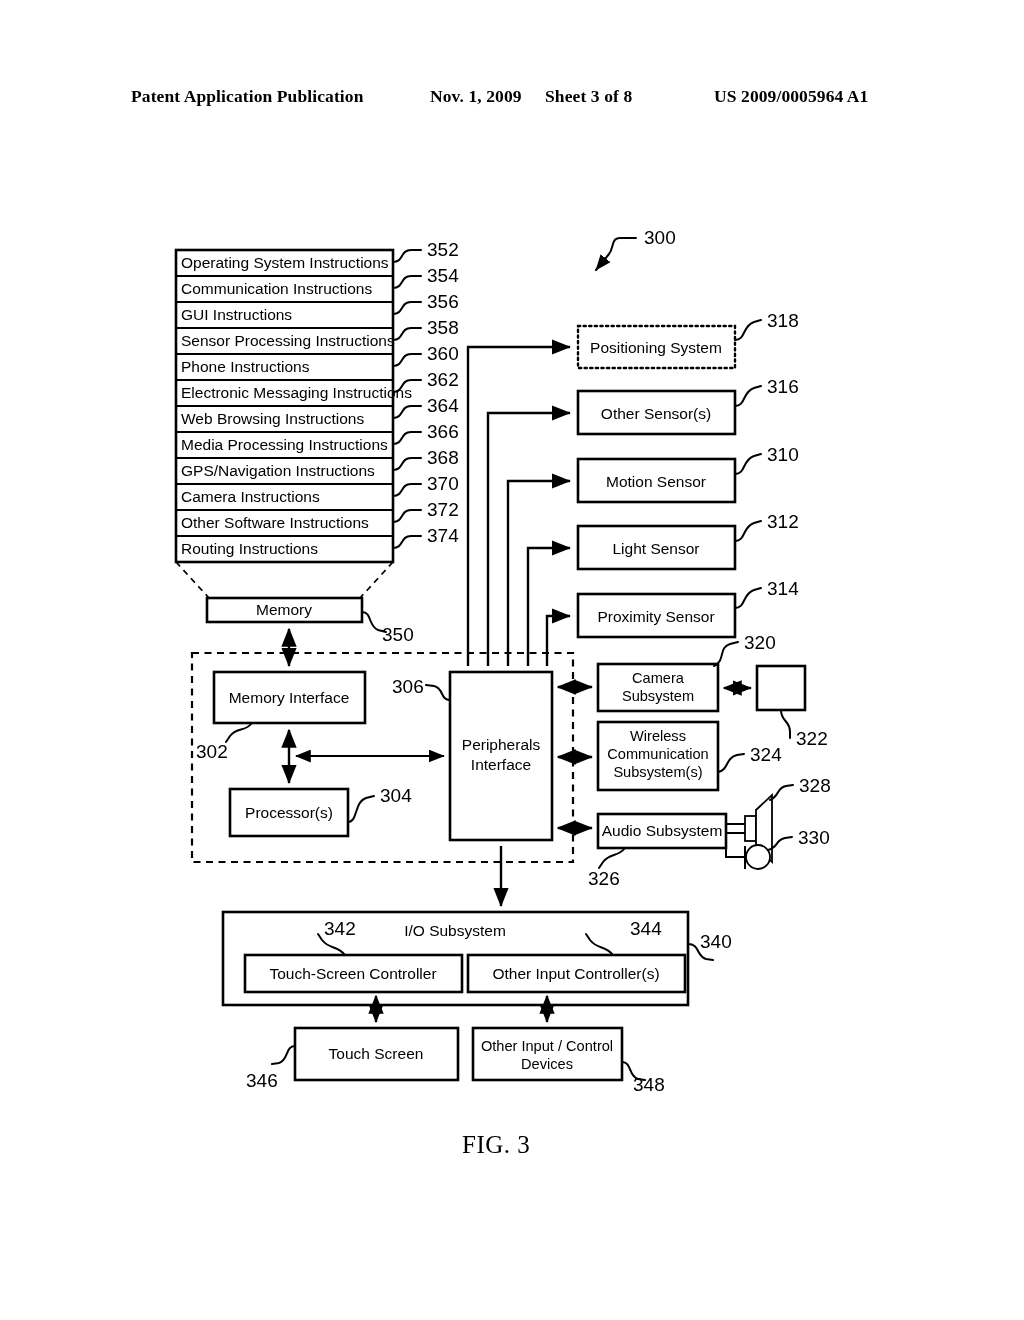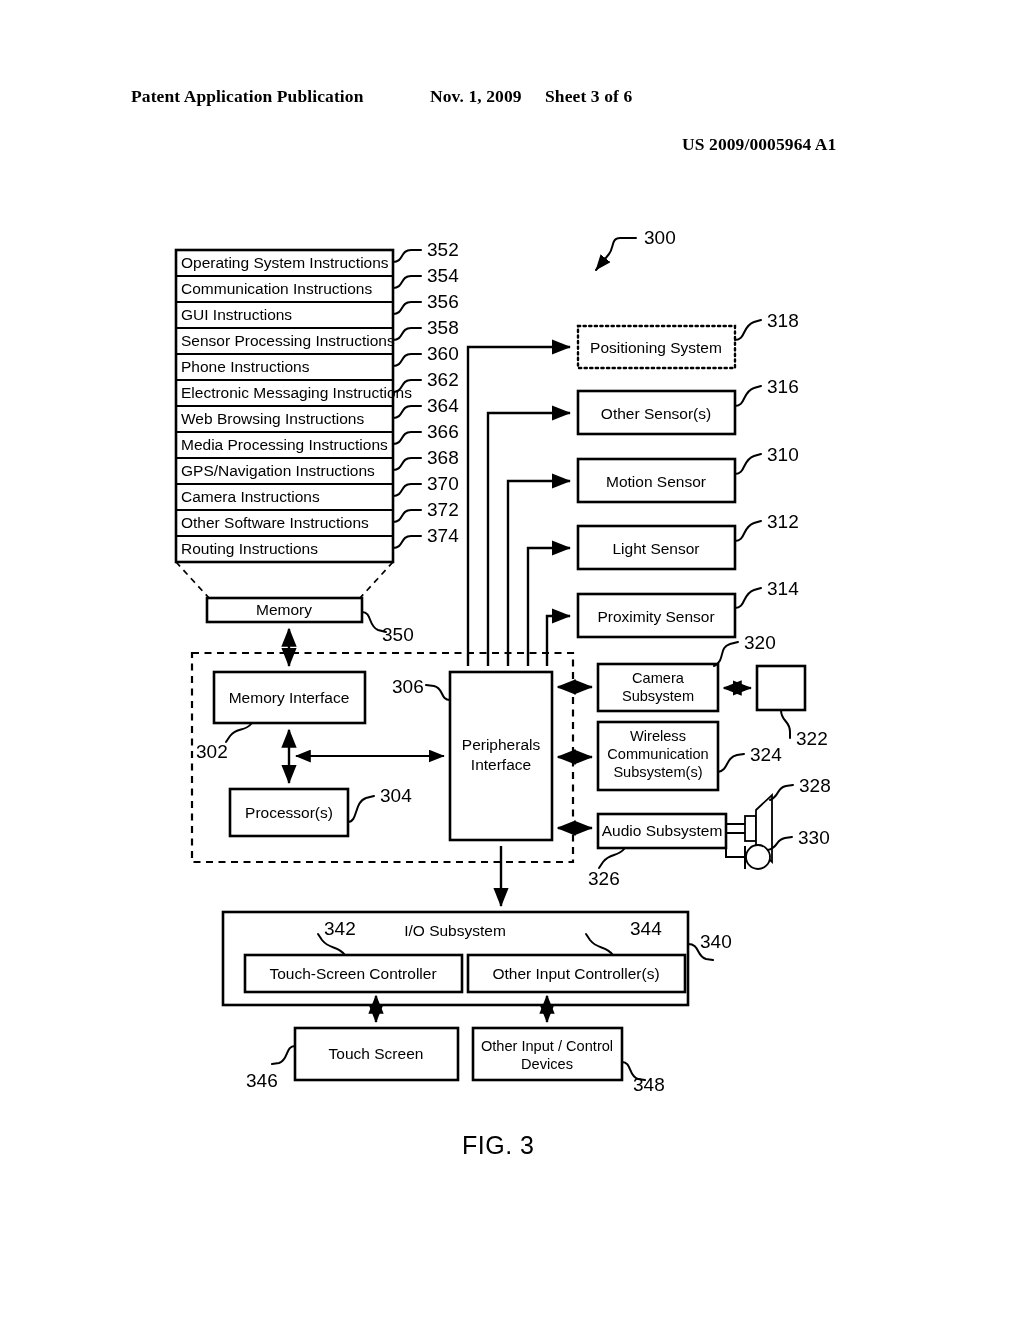--- a/index.html
+++ b/index.html
@@ -27,29 +27,30 @@
     top: 86px;
     font-family: "Liberation Serif", serif;
     font-weight: bold;
     font-size: 17.5px;
     letter-spacing: 0.1px;
     white-space: nowrap;
   }
   #hdr-pub   { left: 131px; }
   #hdr-date  { left: 430px; }
   #hdr-sheet { left: 545px; }
-  #hdr-num   { left: 682px; margin-top: 48px; }
+  #hdr-num   { left: 714px; }
 
   
   #fig-caption {
     position: absolute;
     left: 462px;
     top: 1131px;
     font-size: 25px;
     letter-spacing: 0.5px;
+    font-family: Liberation Serif, serif;
   }
 
   
   svg#diagram {
     position: absolute;
     left: 0; top: 0;
     width: 1024px;
     height: 1320px;
   }
   svg#diagram text {
@@ -68,21 +69,21 @@
   .lbl-sm { font-size: 14.6px; }
   .refnum { font-size: 19px; }
 </style>
 </head>
 <body>
 
 <div id="page">
 
   <div class="hdr" id="hdr-pub">Patent Application Publication</div>
   <div class="hdr" id="hdr-date">Nov. 1, 2009</div>
-  <div class="hdr" id="hdr-sheet">Sheet 3 of 6</div>
+  <div class="hdr" id="hdr-sheet">Sheet 3 of 8</div>
   <div class="hdr" id="hdr-num">US 2009/0005964 A1</div>
 
   <svg id="diagram" viewBox="0 0 1024 1320">
     <defs>
       <marker id="ah" markerWidth="9" markerHeight="9" refX="7.6" refY="3.2" orient="auto" markerUnits="strokeWidth">
         <path d="M0,0 L8,3.2 L0,6.4 z" fill="#000"></path>
       </marker>
       <marker id="ahb" markerWidth="9" markerHeight="9" refX="0.6" refY="3.2" orient="auto" markerUnits="strokeWidth">
         <path d="M8,0 L0,3.2 L8,6.4 z" fill="#000"></path>
       </marker>

